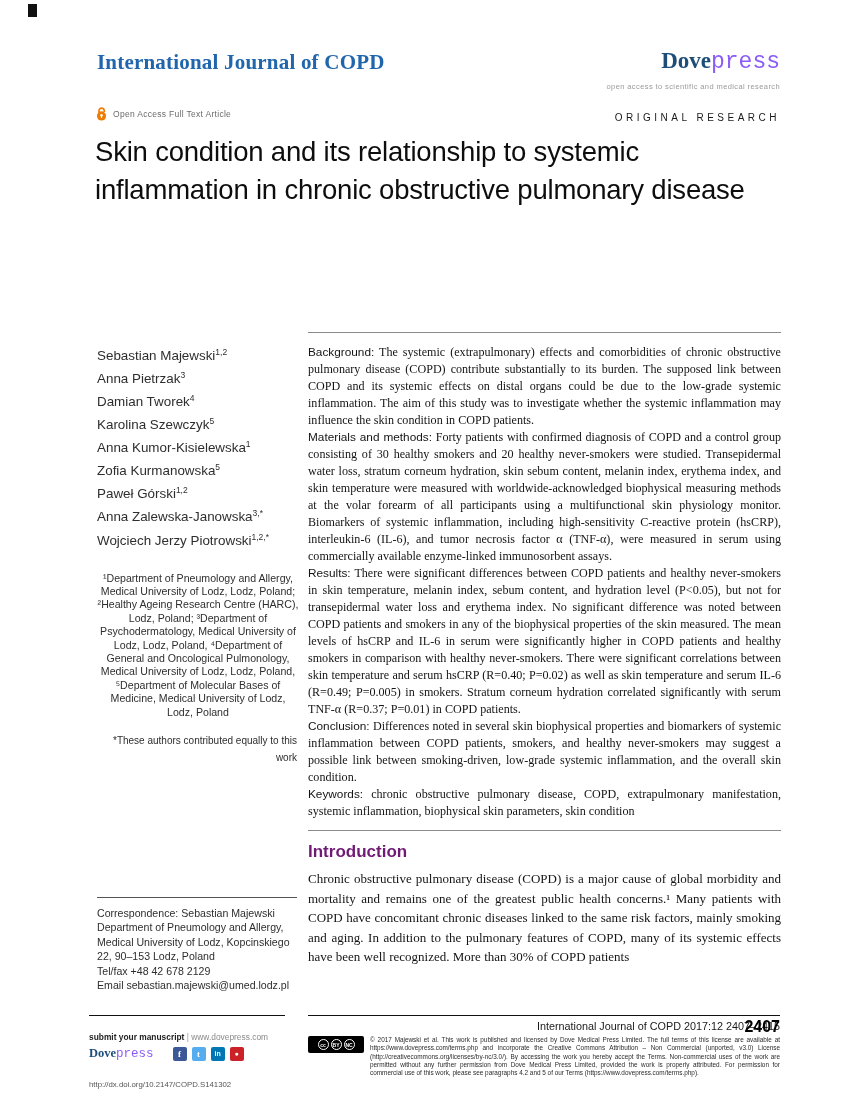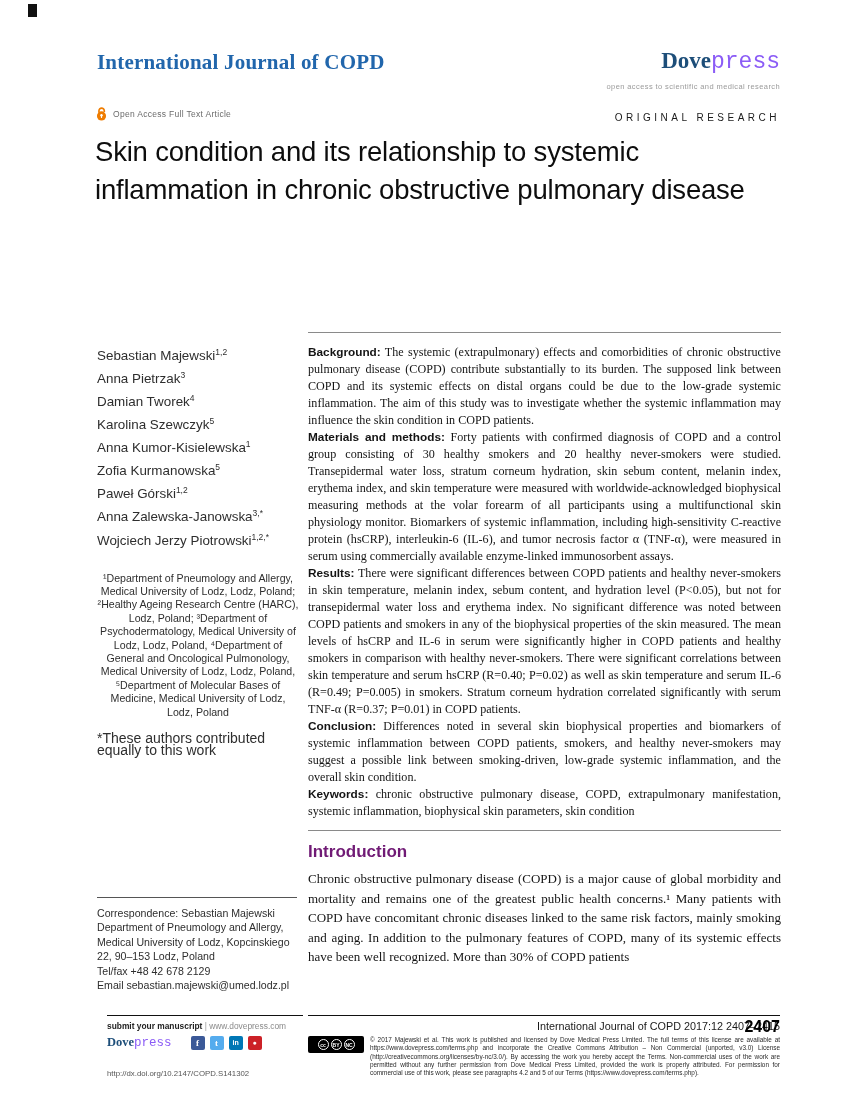--- a/index.html
+++ b/index.html
@@ -44,48 +44,48 @@
 
   
   .col-left { position:absolute; left:97px; top:343px; width:205px; }
   .authors { width:180px; }
   .author-line { font-size:13.4px; line-height:19.6px; color:#2e2e2e; }
   .author-line sup { font-size:8.5px; color:#2e2e2e; }
   .affiliations {
     margin-top:21px; width:202px;
     font-size:10.6px; line-height:13.4px; color:#2e2e2e;text-align:center;
   }
-  .equal-note { margin-top:13px; width:200px; font-size:14px; line-height:12px; color:#2e2e2e; }
+  .equal-note { margin-top:13px; width:200px; font-size:10px; line-height:17px; color:#2e2e2e;text-align:right; }
   .correspondence {
     position:absolute; left:97px; top:897px; width:200px;
     border-top:1px solid #555; padding-top:8px;
     font-size:10.6px; line-height:14.4px; color:#2e2e2e;
   }
 
   
   .col-right { position:absolute; left:308px; top:332px; width:473px; }
   .abstract-box {
     border-top:1px solid #8a8a8a; border-bottom:1px solid #8a8a8a;
     padding:11px 0 10px 0;
   }
   .abs-para {
     font-family:"Liberation Serif", serif;
     font-size:12.1px; line-height:17px; text-align:justify; color:#141414;
   }
-  .abs-label { font-family:"Liberation Sans", sans-serif; font-weight:bold; font-size:11.8px; }
+  .abs-label { font-family:"Liberation Sans", sans-serif; font-weight:normal; font-size:11.8px; }
   .intro-heading { margin-top:11px; font-size:17px; font-weight:bold; color:#701a75; }
   .intro-para {
     margin-top:7px; font-family:"Liberation Serif", serif;
     font-size:13px; line-height:19.6px; text-align:justify; color:#141414;
   }
 
   
   .footer-left {
-    position:absolute; left:107px; top:1015px; width:196px;
-    border-top:1.6px solid #111; padding-top:5px;
+    position:absolute; left:89px; top:1015px; width:196px;
+    border-top:1.6px solid #111; padding-top:16px;
   }
   .submit-row { font-size:8.4px; color:#222; }
   .submit-bold { font-weight:bold; }
   .submit-sep { color:#999; }
   .submit-link { color:#8a8a8a; }
   .social-row { margin-top:4px; display:flex; align-items:center; gap:5px; }
   .footer-dove-logo { font-family:"Liberation Serif", serif; font-size:12.5px; margin-right:14px; }
   .social-icon {
     width:14px; height:14px; border-radius:2px; color:#fff;
     font-size:9px; font-weight:bold; display:flex; align-items:center; justify-content:center;

